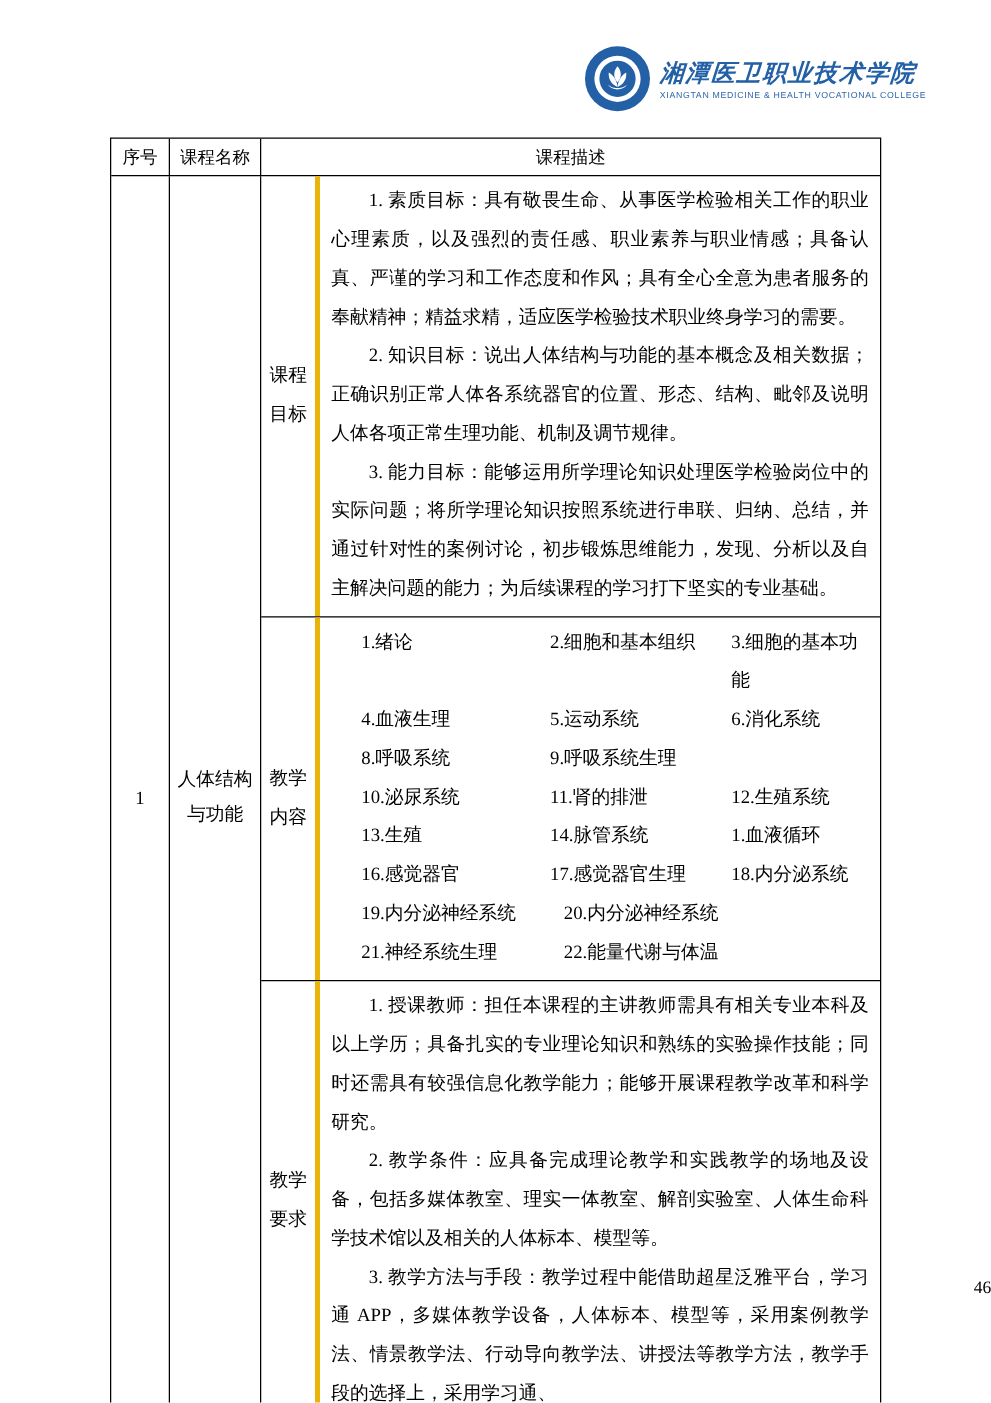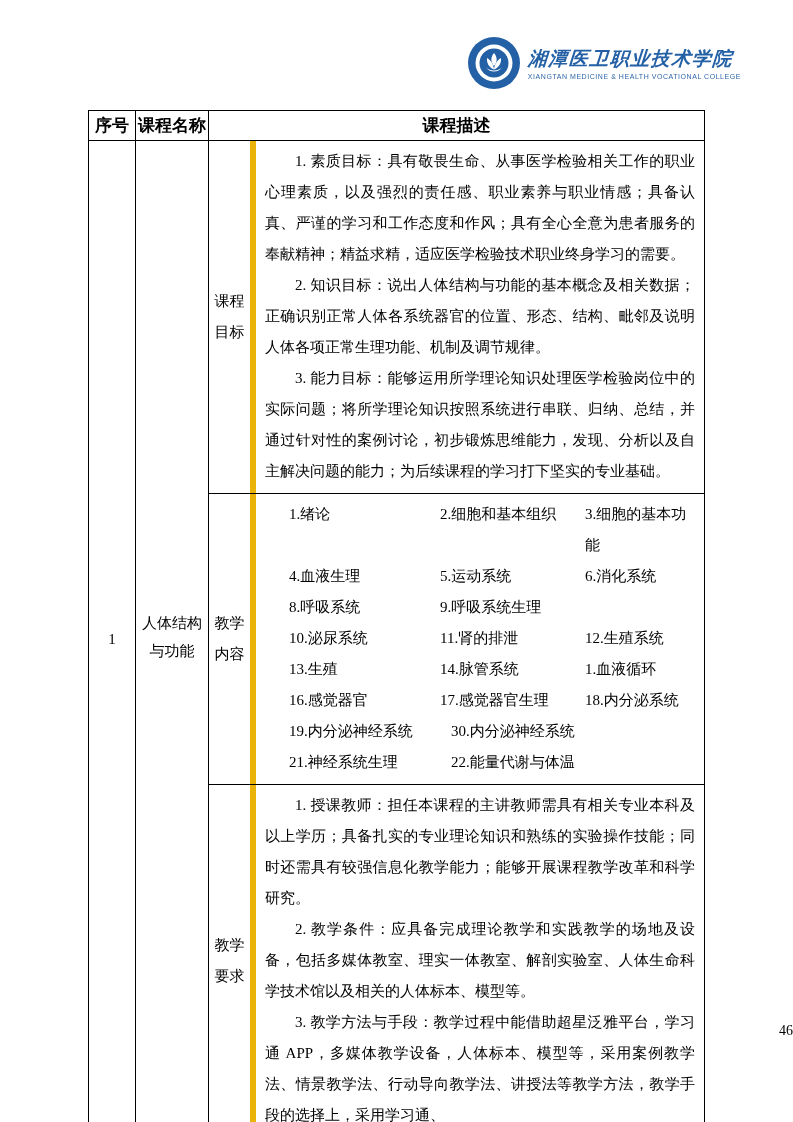--- a/index.html
+++ b/index.html
@@ -36,21 +36,21 @@
 
   
   .course-table {
     position: absolute; left: 88px; top: 110px; width: 617px;
     border: 1.6px solid #000;
     font-size: 15px;
   }
   .thead-row { display: flex; border-bottom: 1px solid #000; height: 30px; }
   .th {
     display: flex; align-items: center; justify-content: center;
-    font-weight: bold; font-size: 17px;
+    font-weight: normal; font-size: 14px;
   }
   .th-index { width: 47px; border-right: 1px solid #000; }
   .th-name  { width: 73px; border-right: 1px solid #000; }
   .th-desc  { flex: 1; }
 
   .tbody-row { display: flex; }
   .cell-index {
     width: 47px; border-right: 1px solid #000;
     display: flex; align-items: center; justify-content: center;
   }
@@ -59,21 +59,21 @@
     display: flex; align-items: center; justify-content: center;
     text-align: center; line-height: 28px;
     padding: 0 6px;
     font-family: Liberation Mono, monospace;
   }
   .cell-desc { flex: 1; display: flex; flex-direction: column; }
 
   .section-block { display: flex; }
   .section-block + .section-block { border-top: 1px solid #000; }
   .section-label {
-    width: 47px; border-right: 6px solid #eab308;
+    width: 47px; border-right: 4px solid #eab308;
     display: flex; align-items: center; justify-content: center;
     text-align: center;
   }
   .section-label span {
     display: block; width: 2em;
     word-break: break-all; line-height: 31px;
   }
   .section-content {
     flex: 1; padding: 5px 9px 6px 9px;
     line-height: 31px;
@@ -186,21 +186,21 @@
               <span class="li">14.脉管系统</span>
               <span class="li">1.血液循环</span>
             </div>
             <div class="list-row three">
               <span class="li">16.感觉器官</span>
               <span class="li">17.感觉器官生理</span>
               <span class="li">18.内分泌系统</span>
             </div>
             <div class="list-row two">
               <span class="li">19.内分泌神经系统</span>
-              <span class="li">30.内分泌神经系统</span>
+              <span class="li">20.内分泌神经系统</span>
             </div>
             <div class="list-row two">
               <span class="li">21.神经系统生理</span>
               <span class="li">22.能量代谢与体温</span>
             </div>
           </div>
       </div>
 
       <div class="section-block">
         <div class="section-label">

